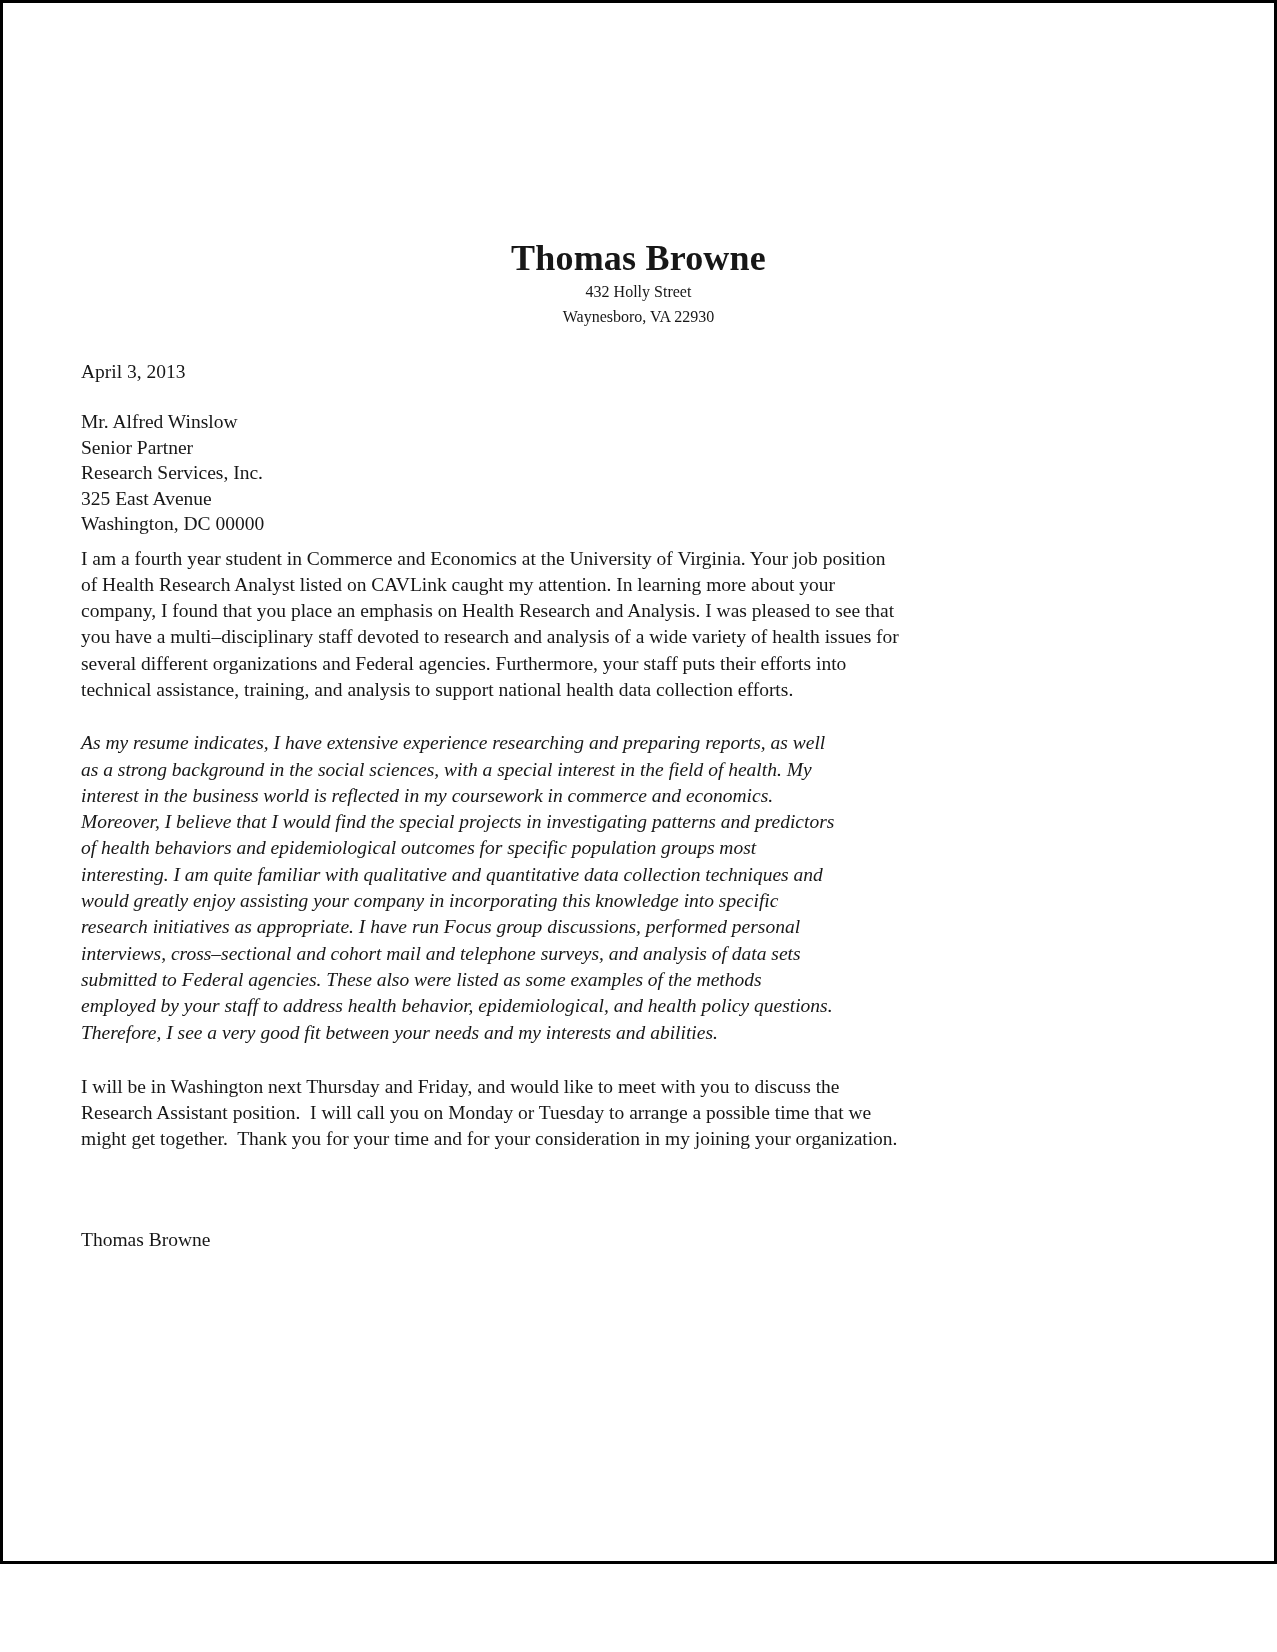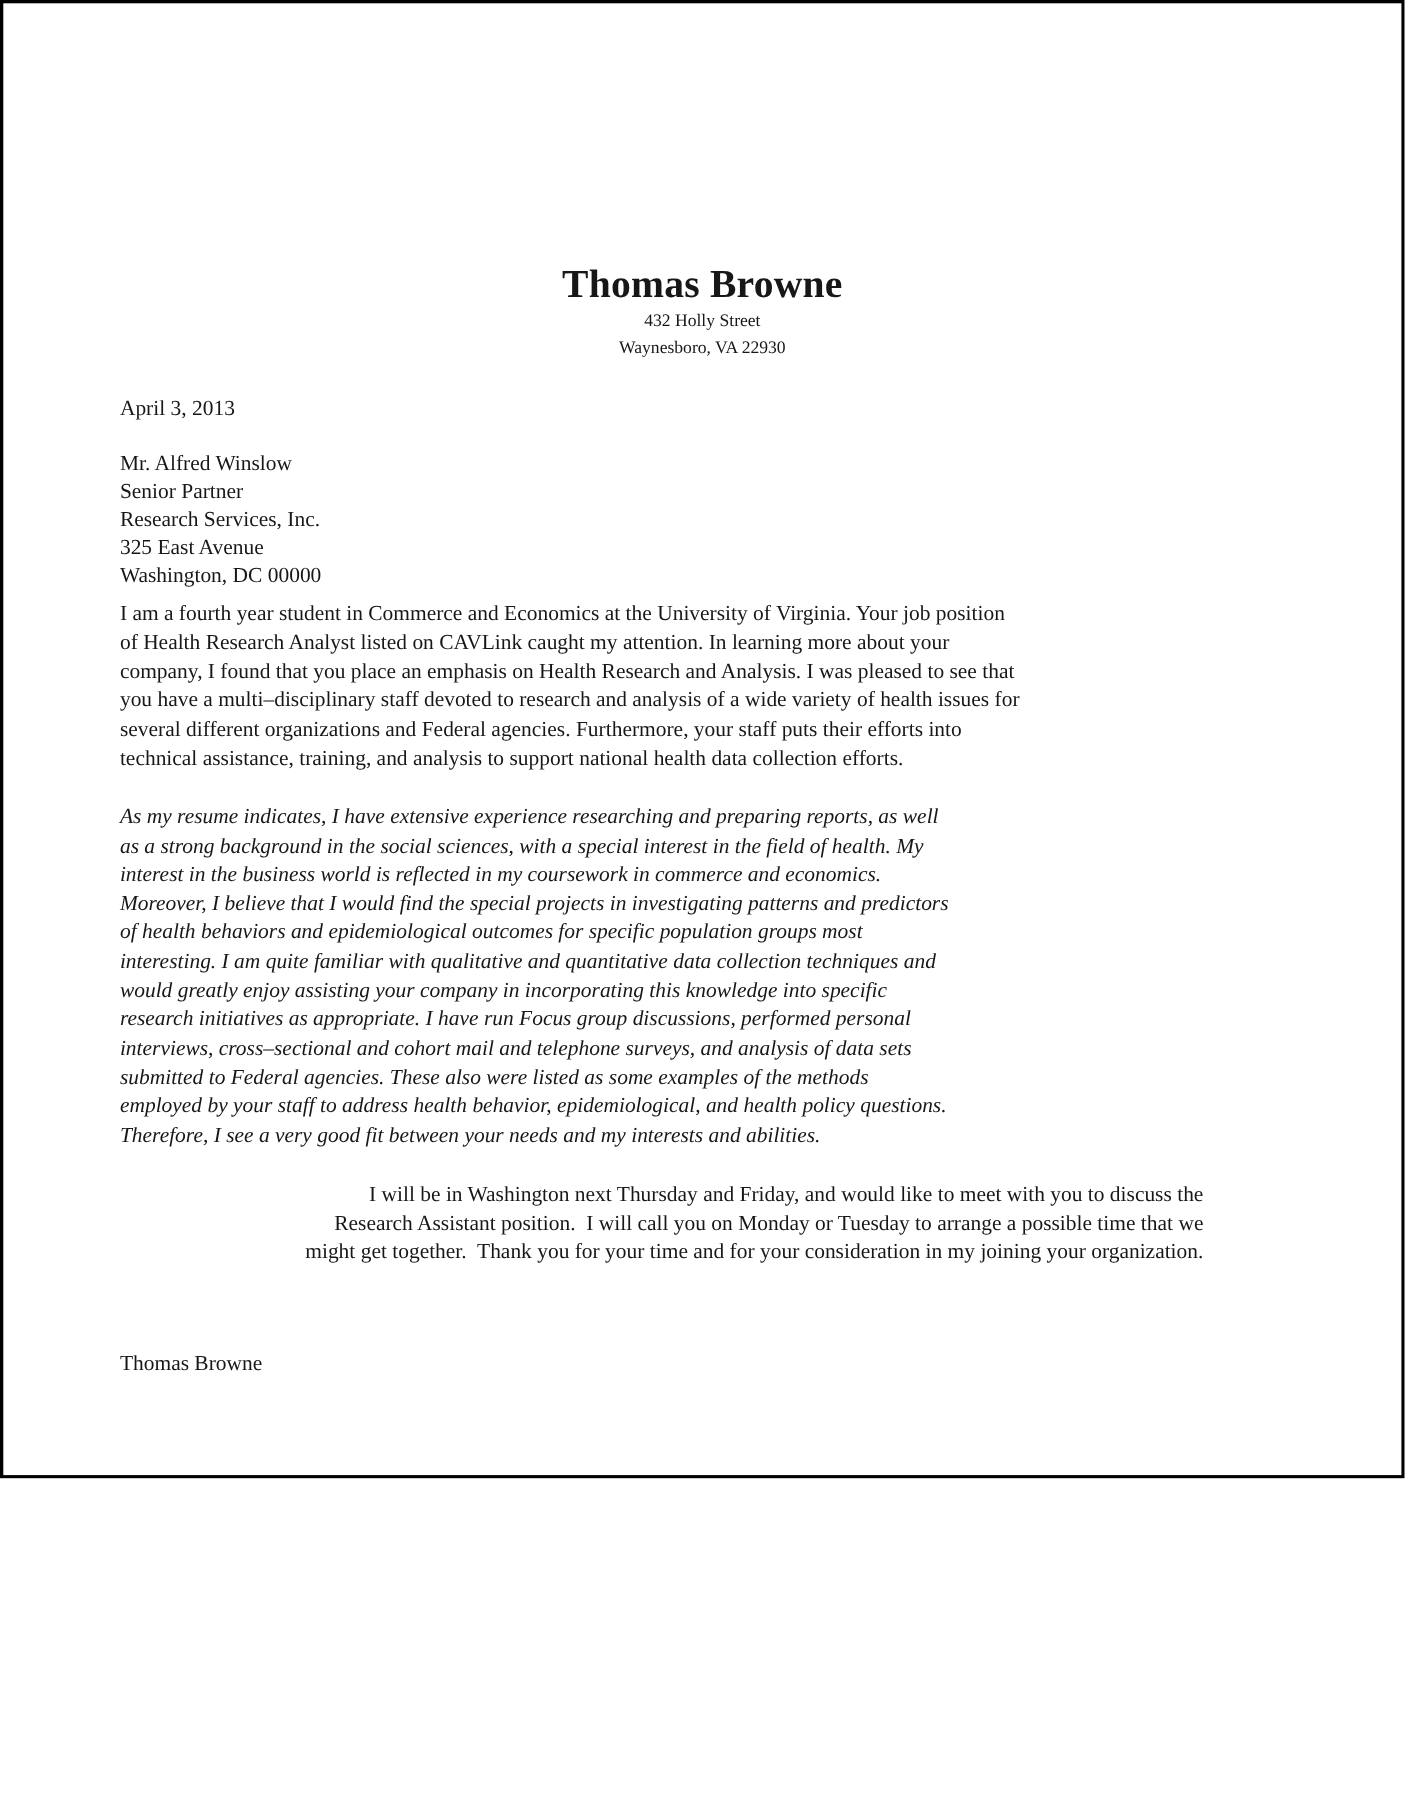--- a/index.html
+++ b/index.html
@@ -1,19 +1,19 @@
 <!DOCTYPE html>
 <html><head>
 <meta charset="utf-8">
 <style>
   html, body { margin: 0; padding: 0; background: #ffffff; }
   .page {
     position: relative;
     width: 1277px;
-    height: 1344px;
+    height: 1564px;
     box-sizing: border-box;
     background: #ffffff;
     border: 3px solid #000000;
     font-family: "Liberation Serif", "DejaVu Serif", serif;
     color: #171717;
     overflow: hidden;
   }
   .letterhead {
     padding-top: 234px;
     text-align: center;
@@ -22,21 +22,21 @@
     font-size: 36px;
     font-weight: bold;
     line-height: 42px;
     letter-spacing: 0.2px;
   }
   .letterhead-addr {
     font-size: 16px;
     line-height: 25px;
   }
   .body-col {
-    padding-left: 106px;
+    padding-left: 78px;
     padding-right: 180px;
     font-size: 19.5px;
   }
   .date-line {
     margin-top: 30px;
     line-height: 26px;
   }
   .recipient-block {
     margin-top: 24px;
     line-height: 25.5px;
@@ -45,21 +45,21 @@
   .salutation {
     margin-top: 25px;
     line-height: 26px;
   }
   .para {
     line-height: 26.3px;
     white-space: pre-wrap;
   }
   .para-1 { margin-top: 9px; }
   .para-2 { margin-top: 27px; font-style: italic; }
-  .para-3 { margin-top: 28px; text-align: right; }
+  .para-3 { margin-top: 28px; }
   .closing {
     margin-top: 27px;
     line-height: 26px;
   }
   .signature {
     margin-top: 74px;
     line-height: 26px;
   }
 </style>
 </head>

